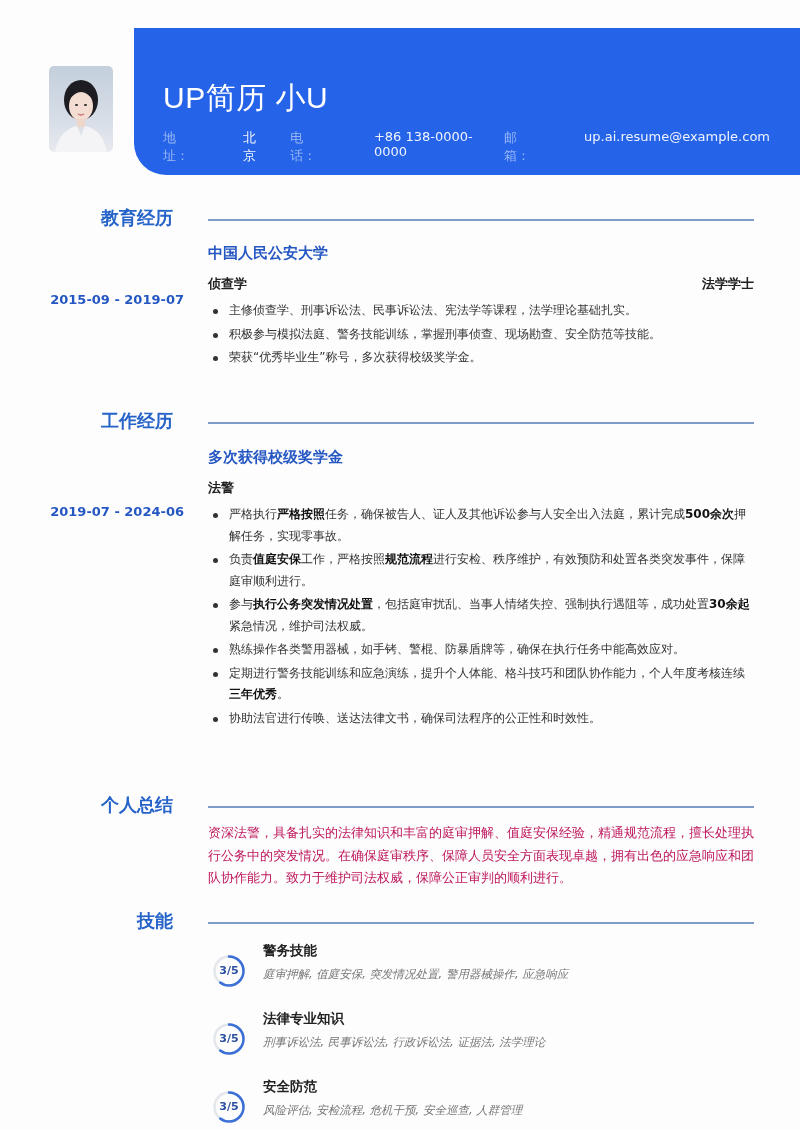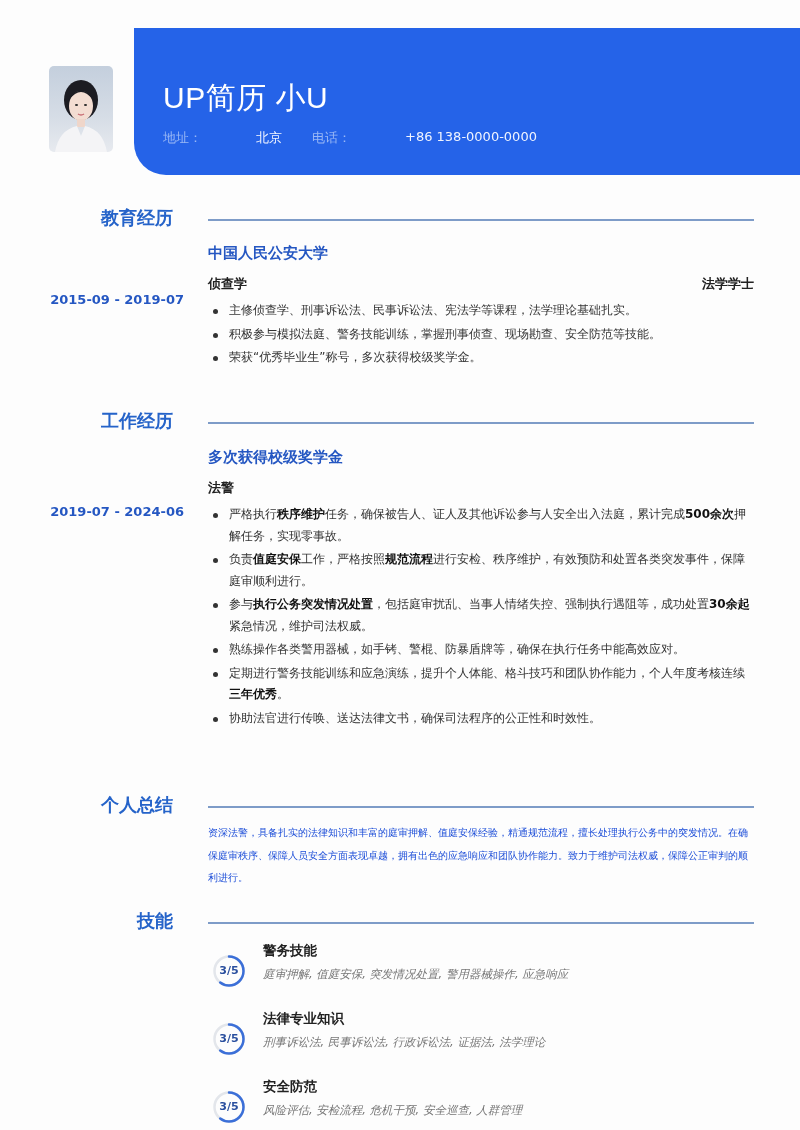--- a/index.html
+++ b/index.html
@@ -47,21 +47,21 @@
       position: relative; padding-left: 21px; font-size: 12px; line-height: 21.5px; color: #333;
       margin-bottom: 2px;
     }
     ul.bullets li::before {
       content: ""; position: absolute; left: 5px; top: 9px; width: 5px; height: 5px;
       border-radius: 50%; background: #333;
     }
     ul.bullets b { color: #111; }
 
     .summary {
-      position: absolute; left: 208px; width: 548px; font-size: 10px; line-height: 22.5px; color: #1d4ed8;
+      position: absolute; left: 208px; width: 548px; font-size: 13px; line-height: 22.5px; color: #be185d;
     }
 
     .skill { position: absolute; left: 208px; width: 548px; height: 60px; }
     .ring { position: absolute; left: 4px; top: 0; width: 34px; height: 34px; }
     .ring svg { width: 34px; height: 34px; display: block; }
     .ring .lvl {
       position: absolute; left: 0; top: 0; width: 34px; height: 34px; line-height: 34px;
       text-align: center; font-size: 11px; color: #2a4f9e; font-weight: bold;
     }
     .skill .sname { position: absolute; left: 55px; top: -12px; font-size: 13.5px; font-weight: bold; color: #222; }
@@ -87,20 +87,24 @@
   <div class="name">UP简历 小U</div>
   <div class="contact">
     <div class="item">
       <span class="lbl">地址：</span>
       <span class="val">北京</span>
     </div>
     <div class="item">
       <span class="lbl">电话：</span>
       <span class="val">+86 138-0000-0000</span>
     </div>
+    <div class="item">
+      <span class="lbl">邮箱：</span>
+      <span class="val">up.ai.resume@example.com</span>
+    </div>
   </div>
 </div>
 
 <div class="section" style="top:206px;">
   <div class="sec-title">教育经历</div>
   <div class="sec-line"></div>
   <div class="date" style="top:39px;">2015-09 - 2019-07</div>
   <div class="org" style="top:38px;">中国人民公安大学</div>
   <div class="role" style="top:69px;">侦查学</div>
   <div class="degree" style="top:69px;">法学学士</div>
@@ -111,21 +115,21 @@
   </ul>
 </div>
 
 <div class="section" style="top:409px;">
   <div class="sec-title">工作经历</div>
   <div class="sec-line"></div>
   <div class="date" style="top:48px;">2019-07 - 2024-06</div>
   <div class="org" style="top:39px;">多次获得校级奖学金</div>
   <div class="role" style="top:70px;">法警</div>
   <ul class="bullets" id="work-bullets" style="top:95px;">
-      <li><span>严格执行</span><b>秩序维护</b><span>任务，确保被告人、证人及其他诉讼参与人安全出入法庭，累计完成</span><b>500余次</b><span>押解任务，实现零事故。</span></li>
+      <li><span>严格执行</span><b>严格按照</b><span>任务，确保被告人、证人及其他诉讼参与人安全出入法庭，累计完成</span><b>500余次</b><span>押解任务，实现零事故。</span></li>
       <li><span>负责</span><b>值庭安保</b><span>工作，严格按照</span><b>规范流程</b><span>进行安检、秩序维护，有效预防和处置各类突发事件，保障庭审顺利进行。</span></li>
       <li><span>参与</span><b>执行公务突发情况处置</b><span>，包括庭审扰乱、当事人情绪失控、强制执行遇阻等，成功处置</span><b>30余起</b><span>紧急情况，维护司法权威。</span></li>
       <li><span>熟练操作各类警用器械，如手铐、警棍、防暴盾牌等，确保在执行任务中能高效应对。</span></li>
       <li><span>定期进行警务技能训练和应急演练，提升个人体能、格斗技巧和团队协作能力，个人年度考核连续</span><b>三年优秀</b><span>。</span></li>
       <li><span>协助法官进行传唤、送达法律文书，确保司法程序的公正性和时效性。</span></li>
     </ul>
 </div>
 
 <div class="section" style="top:793px;">
   <div class="sec-title">个人总结</div>

